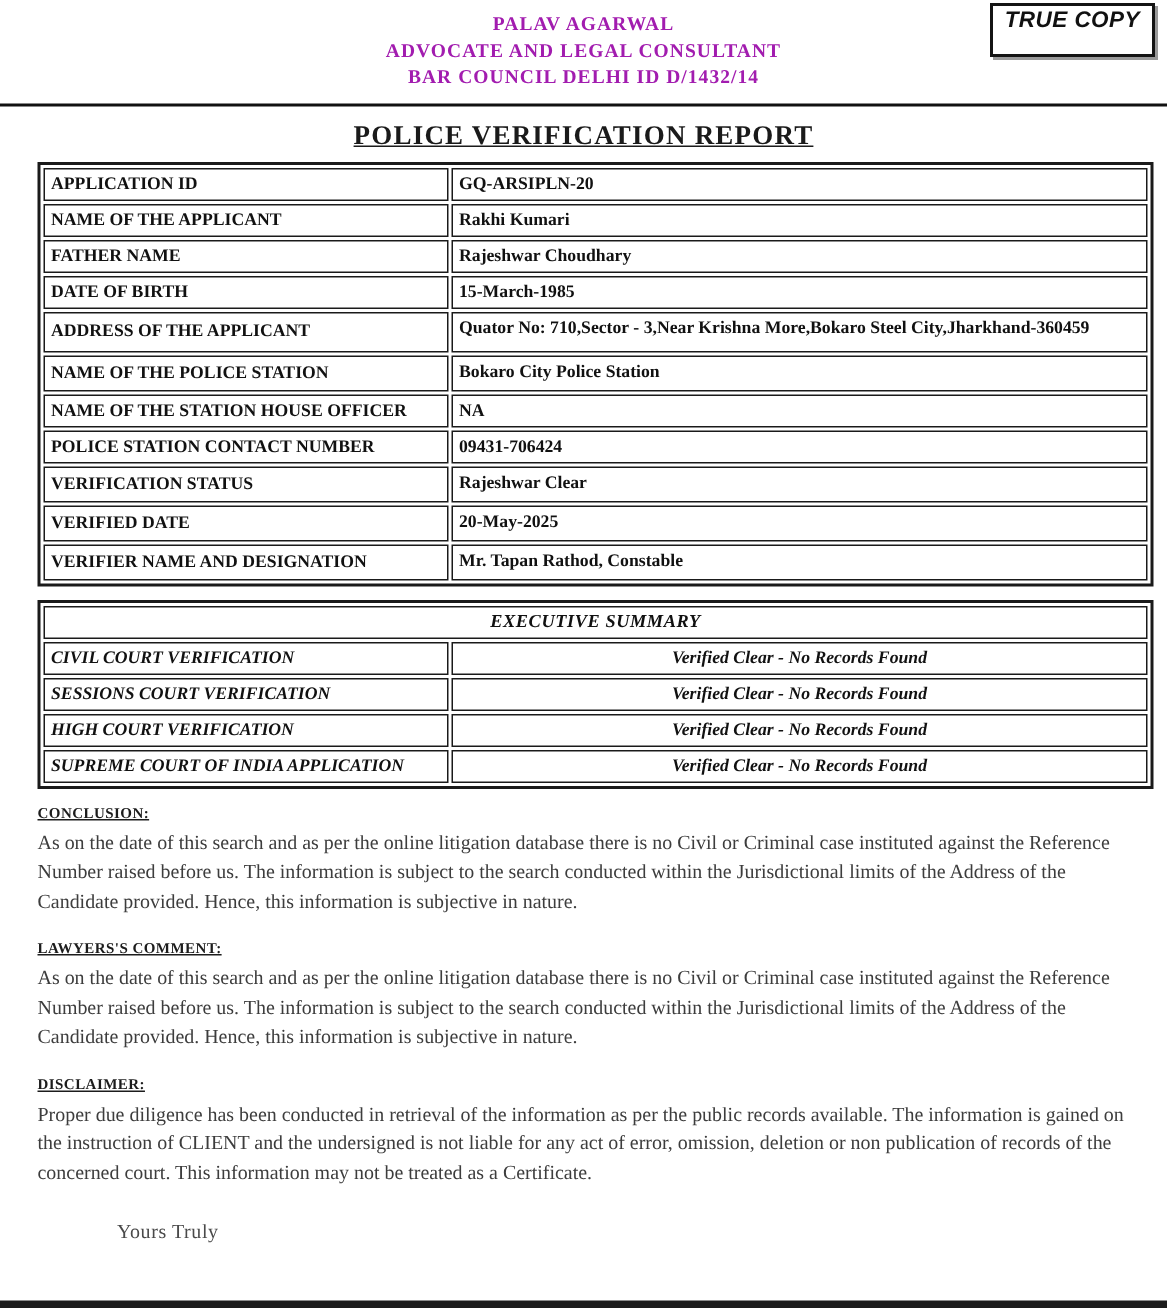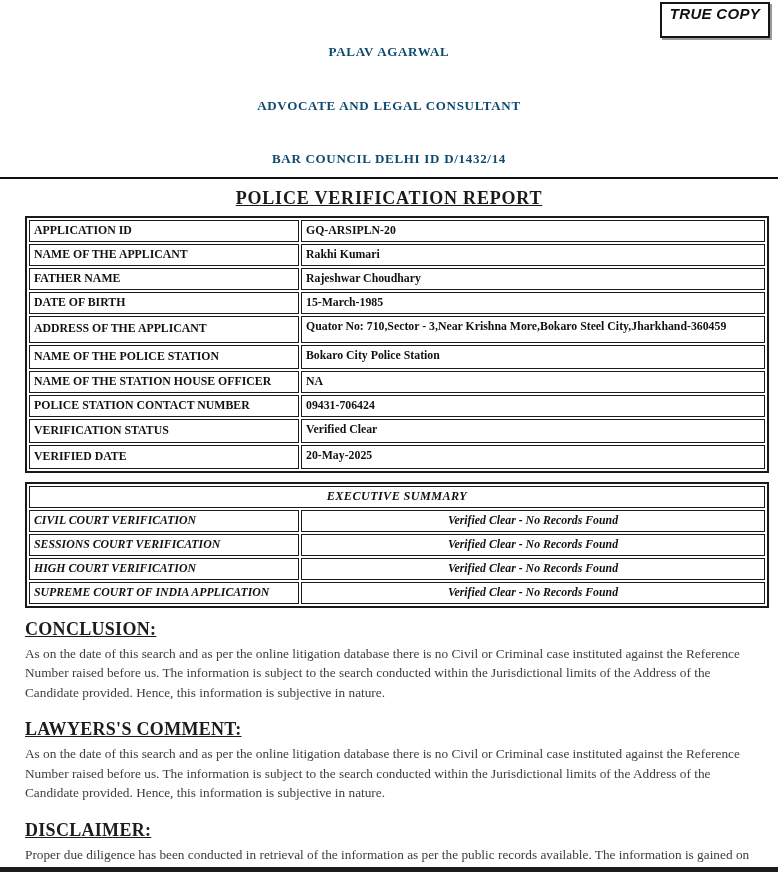--- a/index.html
+++ b/index.html
@@ -9,25 +9,24 @@
     width: 778px;
     height: 872px;
     background: #ffffff;
     font-family: "Liberation Serif", "DejaVu Serif", serif;
     overflow: hidden;
   }
   
   .letterhead { padding-top: 7px; text-align: center; }
   .letterhead .lh-line {
     font-weight: 700;
-    color: #0c4a6e;
+    color: #a21caf;
     font-size: 13px;
     line-height: 17.5px;
     letter-spacing: 0.7px;
-    margin-top: 36px;
   }
   .stamp {
     position: absolute;
     top: 2px;
     right: 8px;
     border: 2px solid #141414;
     box-shadow: 2px 2px 0 #9a9a9a;
     background: #ffffff;
     padding: 1px 8px 14px 8px;
     font-family: "Liberation Sans", sans-serif;
@@ -82,21 +81,21 @@
     height: 18px;
     vertical-align: middle;
   }
   table.exec td { height: 17px; vertical-align: middle; font-style: italic; }
   table.exec td.val { text-align: center; }
   
   .content { padding: 0 26px 0 25px; }
   .sec-heading {
     margin-top: 11px;
     font-weight: 700;
-    font-size: 18px;
+    font-size: 10px;
     color: #1c1c1c;
     text-decoration: underline;
     letter-spacing: 0.3px;
   }
   .sec-body {
     margin-top: 4px;
     font-size: 13.3px;
     color: #3d3d3d;
     line-height: 19.5px;
     text-align: left;
@@ -164,25 +163,29 @@
         <tr>
           <td class="lbl">NAME OF THE STATION HOUSE OFFICER</td>
           <td>NA</td>
         </tr>
         <tr>
           <td class="lbl">POLICE STATION CONTACT NUMBER</td>
           <td>09431-706424</td>
         </tr>
         <tr class="med">
           <td class="lbl">VERIFICATION STATUS</td>
-          <td>Verified Clear</td>
+          <td>Rajeshwar Clear</td>
         </tr>
         <tr class="med">
           <td class="lbl">VERIFIED DATE</td>
           <td>20-May-2025</td>
+        </tr>
+        <tr class="med">
+          <td class="lbl">VERIFIER NAME AND DESIGNATION</td>
+          <td>Mr. Tapan Rathod, Constable</td>
         </tr>
       </tbody>
     </table>
 
     <table class="doc exec">
       <tbody>
         <tr>
           <td class="hdr" colspan="2">EXECUTIVE SUMMARY</td>
         </tr>
         <tr>

